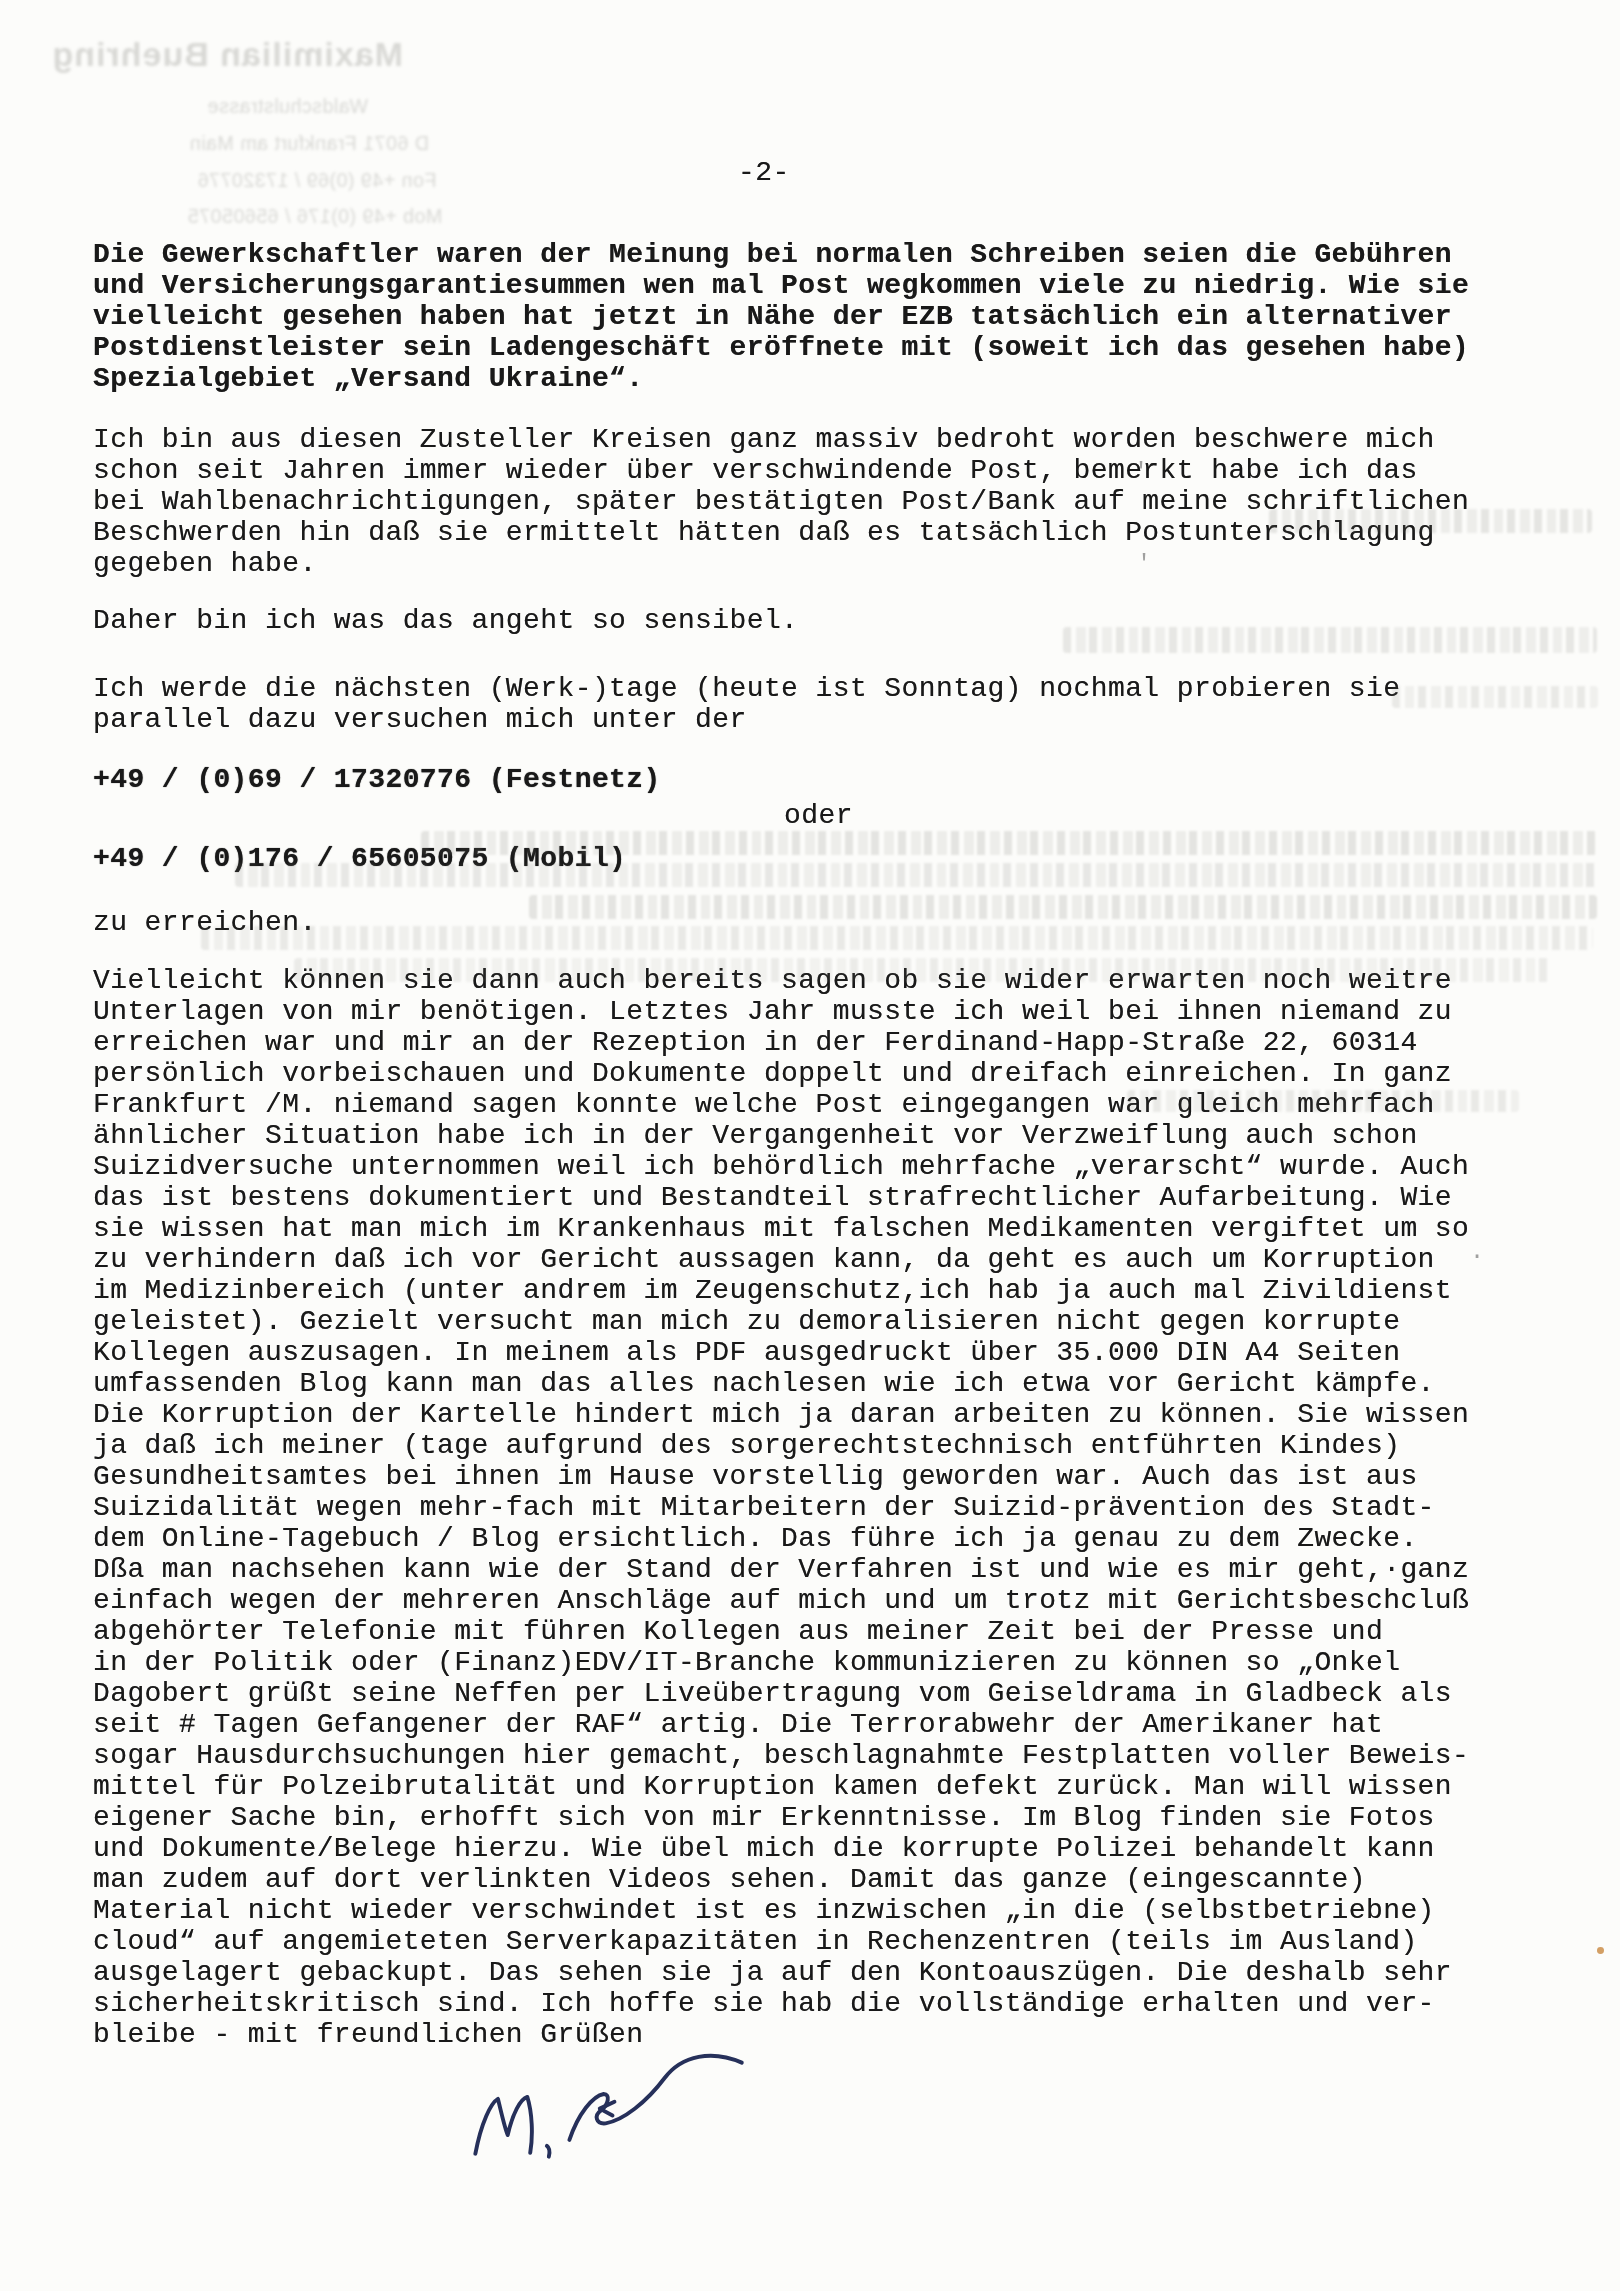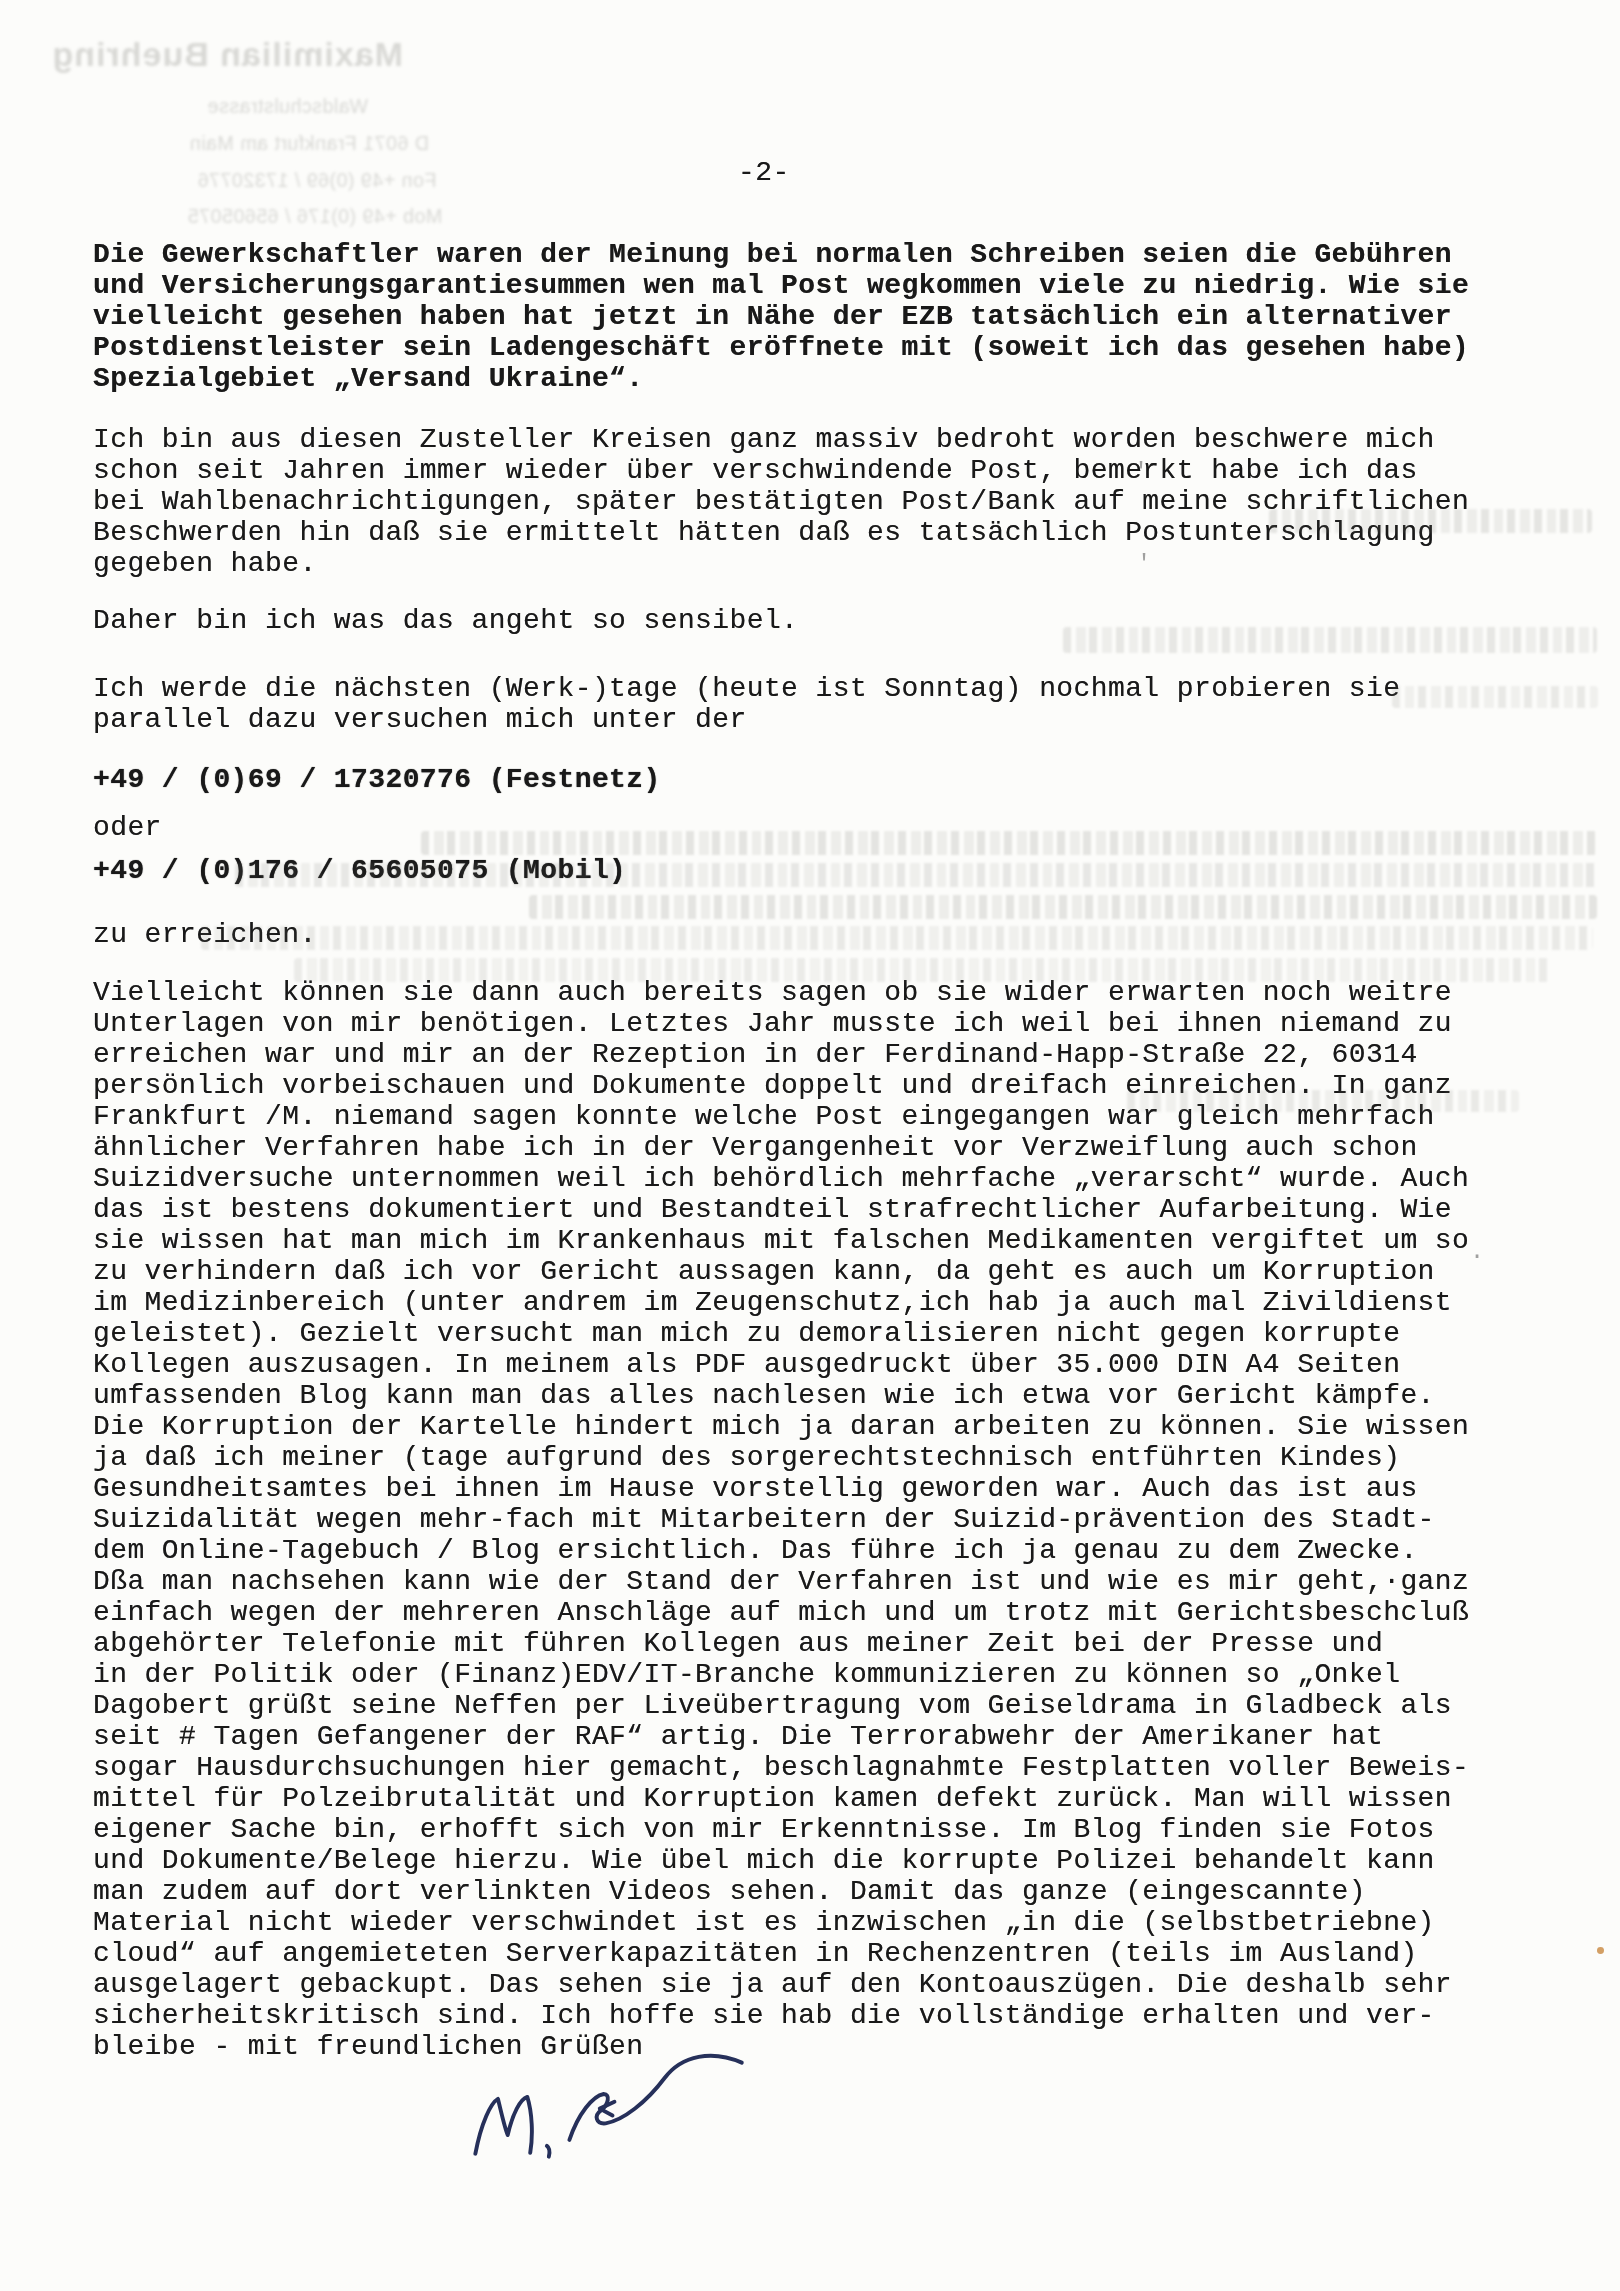--- a/index.html
+++ b/index.html
@@ -21,21 +21,21 @@
     text-shadow:0 0 0.6px rgba(10,10,10,.55);
   }
   .para { margin:0; }
   .para .line { white-space:pre; line-height:31px; height:31px; }
   .para.bold .line { font-weight:bold; text-shadow:0 0 1px rgba(10,10,10,.8); }
   .para-0 { margin-top:8px;font-weight:bold; }
   .para-1 { margin-top:30px; }
   .para-2 { margin-top:26px; }
   .para-3 { margin-top:37px; }
   .para-4 { margin-top:29px; }
-  .para-5 { margin-top:17px; }
+  .para-5 { margin-top:5px;text-align:center; }
   .para-6 { margin-top:11.8px; }
   .para-7 { margin-top:33px; }
   .para-8 { margin-top:27.4px; }
 
   
   #bleed-letterhead {
     position:absolute; left:37px; top:29px; width:421px; height:216px;
     transform:scaleX(-1); filter:blur(1.4px); opacity:.3; color:#85857e;
     font-family:"Liberation Sans",sans-serif;
   }
@@ -111,21 +111,21 @@
       </div>
       <div class="para para-7">
         <div class="line">zu erreichen.</div>
       </div>
       <div class="para para-8">
         <div class="line">Vielleicht können sie dann auch bereits sagen ob sie wider erwarten noch weitre</div>
         <div class="line">Unterlagen von mir benötigen. Letztes Jahr musste ich weil bei ihnen niemand zu</div>
         <div class="line">erreichen war und mir an der Rezeption in der Ferdinand-Happ-Straße 22, 60314</div>
         <div class="line">persönlich vorbeischauen und Dokumente doppelt und dreifach einreichen. In ganz</div>
         <div class="line">Frankfurt /M. niemand sagen konnte welche Post eingegangen war gleich mehrfach</div>
-        <div class="line">ähnlicher Verfahren habe ich in der Vergangenheit vor Verzweiflung auch schon</div>
+        <div class="line">ähnlicher Situation habe ich in der Vergangenheit vor Verzweiflung auch schon</div>
         <div class="line">Suizidversuche unternommen weil ich behördlich mehrfache „verarscht“ wurde. Auch</div>
         <div class="line">das ist bestens dokumentiert und Bestandteil strafrechtlicher Aufarbeitung. Wie</div>
         <div class="line">sie wissen hat man mich im Krankenhaus mit falschen Medikamenten vergiftet um so</div>
         <div class="line">zu verhindern daß ich vor Gericht aussagen kann, da geht es auch um Korruption</div>
         <div class="line">im Medizinbereich (unter andrem im Zeugenschutz,ich hab ja auch mal Zivildienst</div>
         <div class="line">geleistet). Gezielt versucht man mich zu demoralisieren nicht gegen korrupte</div>
         <div class="line">Kollegen auszusagen. In meinem als PDF ausgedruckt über 35.000 DIN A4 Seiten</div>
         <div class="line">umfassenden Blog kann man das alles nachlesen wie ich etwa vor Gericht kämpfe.</div>
         <div class="line">Die Korruption der Kartelle hindert mich ja daran arbeiten zu können. Sie wissen</div>
         <div class="line">ja daß ich meiner (tage aufgrund des sorgerechtstechnisch entführten Kindes)</div>

